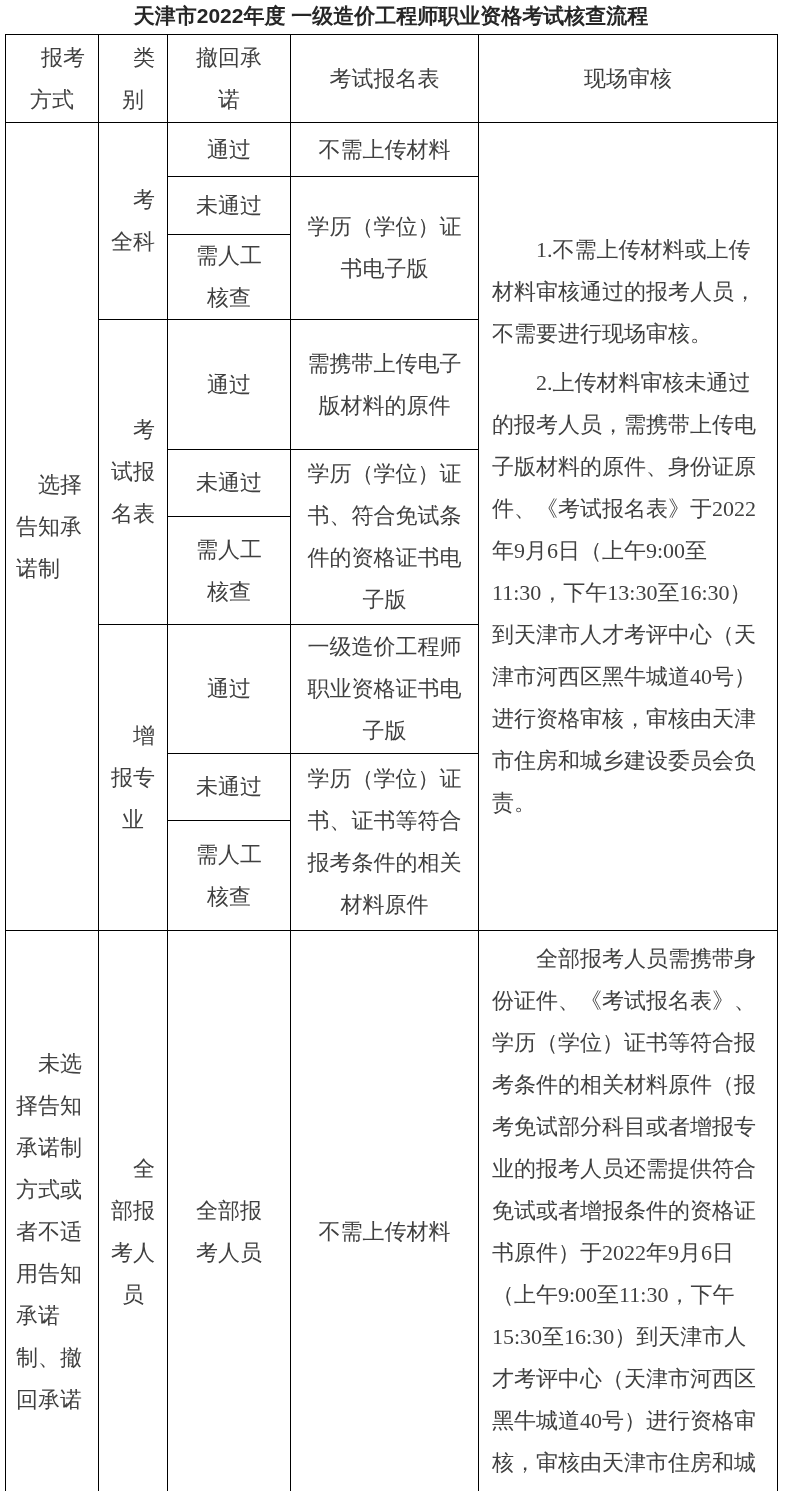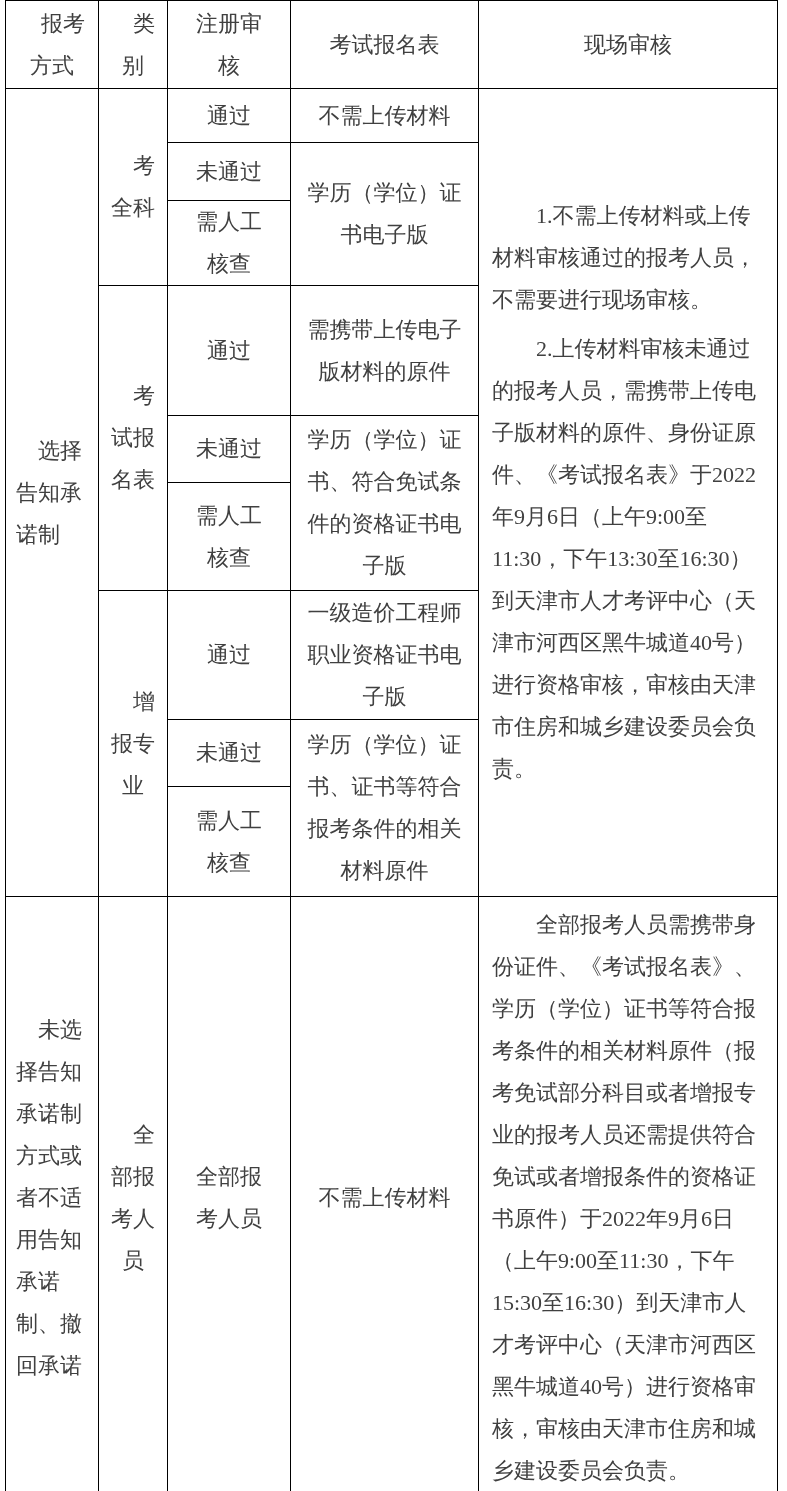--- a/index.html
+++ b/index.html
@@ -62,35 +62,36 @@
   .r7  { height: 129px; }
   .r8  { height: 67px; }
   .r9  { height: 110px; }
   .r10 { height: 556px; }
 </style>
 </head>
 <body>
 
 <div class="page">
 
+  <div class="page-title">天津市2022年度 一级造价工程师职业资格考试核查流程</div>
 
   <table class="flow">
     <colgroup>
       <col style="width:93px">
       <col style="width:69px">
       <col style="width:123px">
       <col style="width:188px">
       <col style="width:299px">
     </colgroup>
 
     <thead>
       <tr class="rh">
         <th class="c1">报考方式</th>
         <th class="c2">类别</th>
-        <th class="c3">注册审核</th>
+        <th class="c3">撤回承诺</th>
         <th class="c4">考试报名表</th>
         <th class="c5" style="text-align:center;">现场审核</th>
       </tr>
     </thead>
 
     <tbody>
 
       <tr class="r1">
         <td class="c1" rowspan="9">选择告知承诺制</td>
         <td class="c2" rowspan="3">考全科</td>

